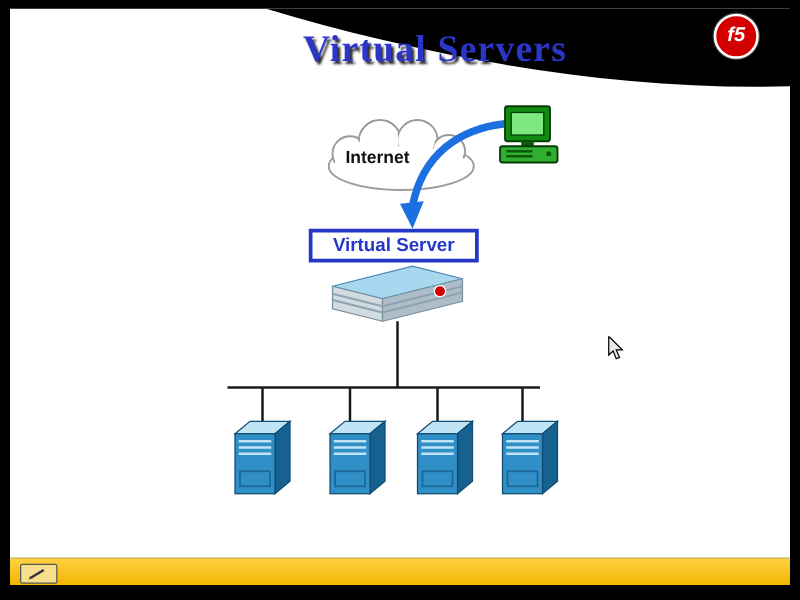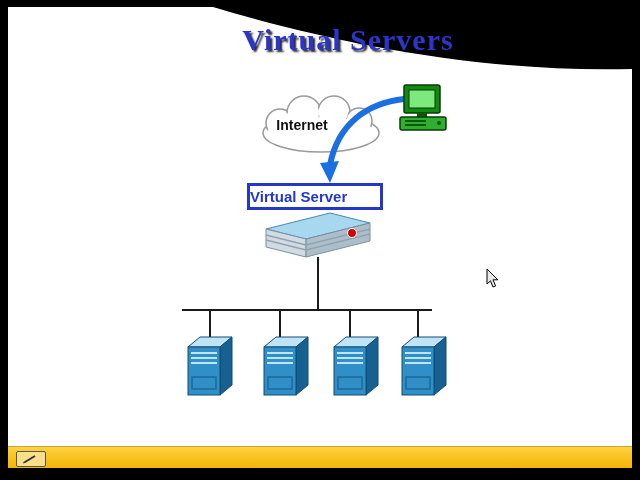--- a/index.html
+++ b/index.html
@@ -30,21 +30,21 @@
   .cloud-wrap { position:absolute; left:238px; top:84px; width:150px; height:70px; }
   .cloud-label {
     position:absolute; left:242px; top:110px; width:104px; text-align:center;
     font-weight:bold; font-size:14px; color:#111; z-index:2;
   }
   .computer { position:absolute; left:388px; top:76px; width:58px; height:58px; z-index:2; }
   .overlay-lines, .arrow-svg { position:absolute; left:0; top:0; width:624px; height:461px; pointer-events:none; }
   .vs-box {
     position:absolute; left:239px; top:176px; width:130px; height:21px;
     background:#fff; border:3px solid #2438c8; z-index:2;
-    display:flex; align-items:center; 
+    display:flex; align-items:center; justify-content:center;
   }
   .vs-box span { font-weight:bold; font-size:15px; color:#2438c8; }
   .appliance { position:absolute; left:240px; top:200px; width:140px; height:60px; z-index:2; }
   .server { position:absolute; width:48px; height:66px; z-index:2; }
   .server.s1 { left:178px; top:326px; }
   .server.s2 { left:254px; top:326px; }
   .server.s3 { left:324px; top:326px; }
   .server.s4 { left:392px; top:326px; }
   .cursor { position:absolute; left:478px; top:262px; width:14px; height:20px; z-index:9; }
   .presenter-bar {
@@ -63,20 +63,23 @@
 
 <div class="stage">
   <div class="slide">
 
     <svg class="swoosh" viewBox="0 0 624 80">
       <path d="M 205 0 L 624 0 L 624 62 C 475 66 325 36 205 0 Z" fill="#000"></path>
     </svg>
 
     <div class="slide-title">Virtual Servers</div>
 
+    <div class="f5-logo">
+      <span>f5</span>
+    </div>
 
     <svg class="cloud-wrap" viewBox="0 0 150 70">
       <g stroke="#9a9a9a" stroke-width="1.5" fill="#ffffff">
         <ellipse cx="75" cy="42" rx="58" ry="19"></ellipse>
         <circle cx="34" cy="32" r="14"></circle>
         <circle cx="58" cy="22" r="17"></circle>
         <circle cx="88" cy="21" r="16"></circle>
         <circle cx="113" cy="30" r="13"></circle>
       </g>
       <g fill="#ffffff" stroke="none">

